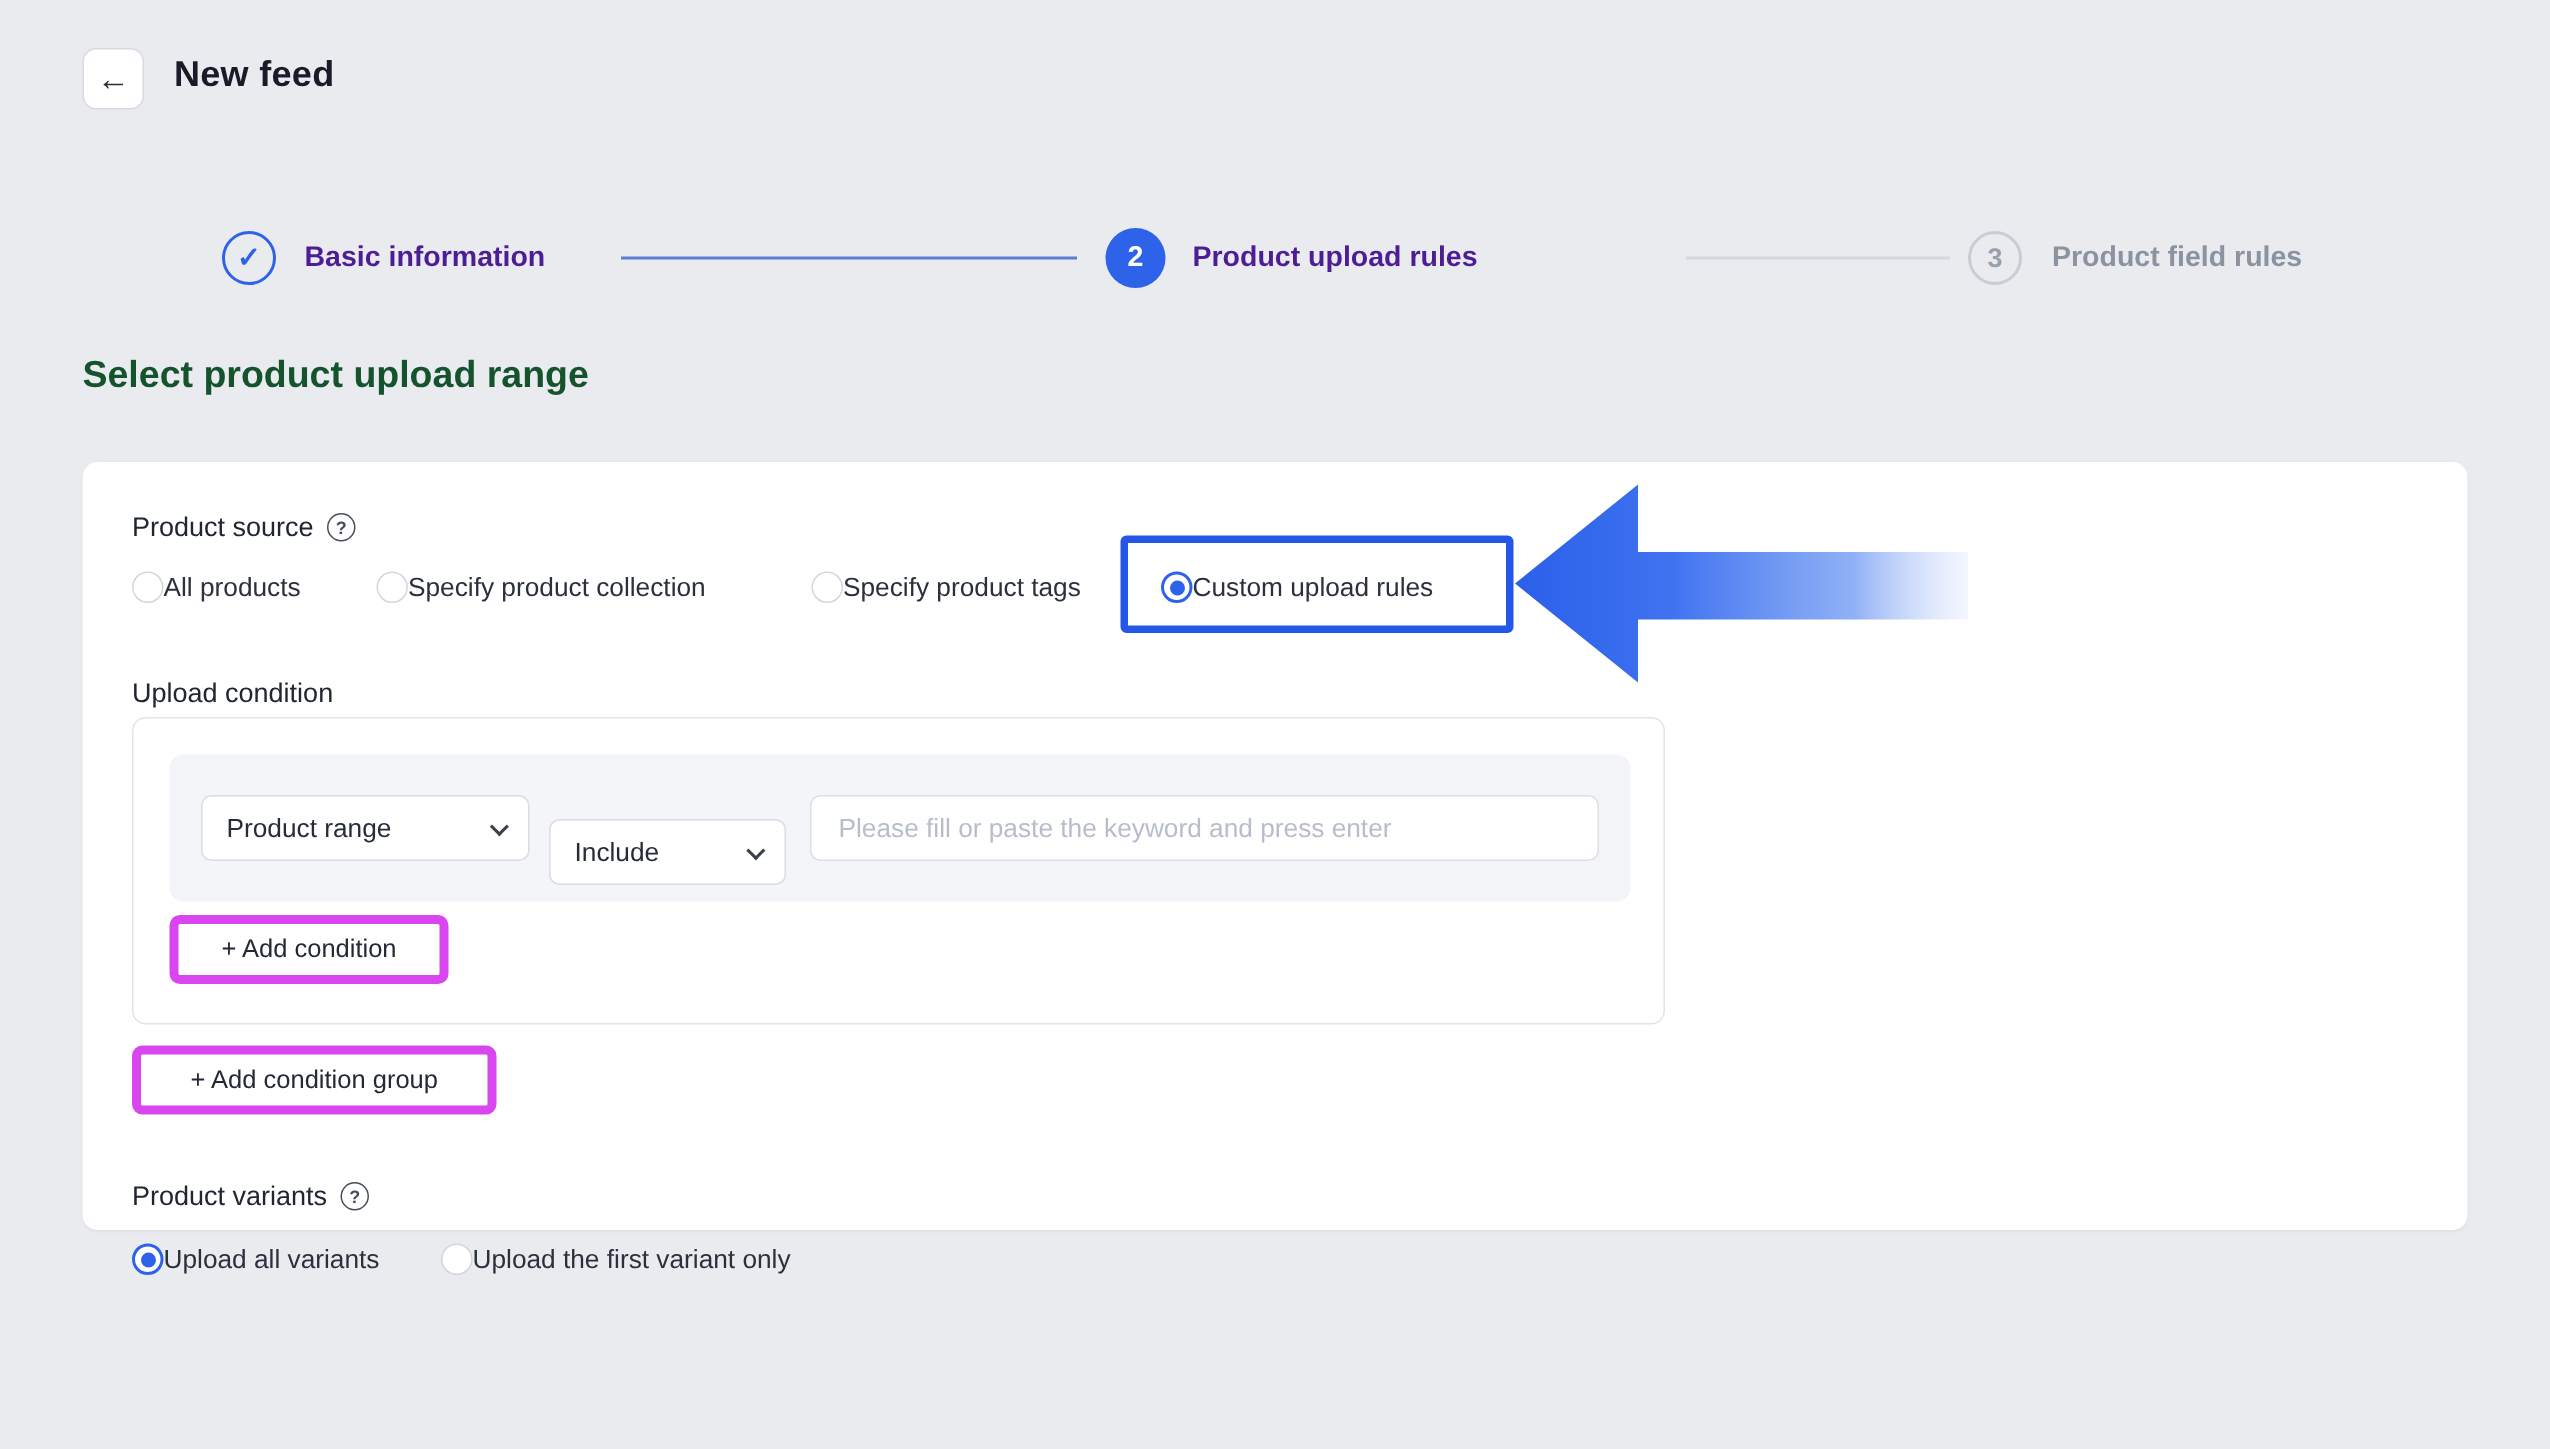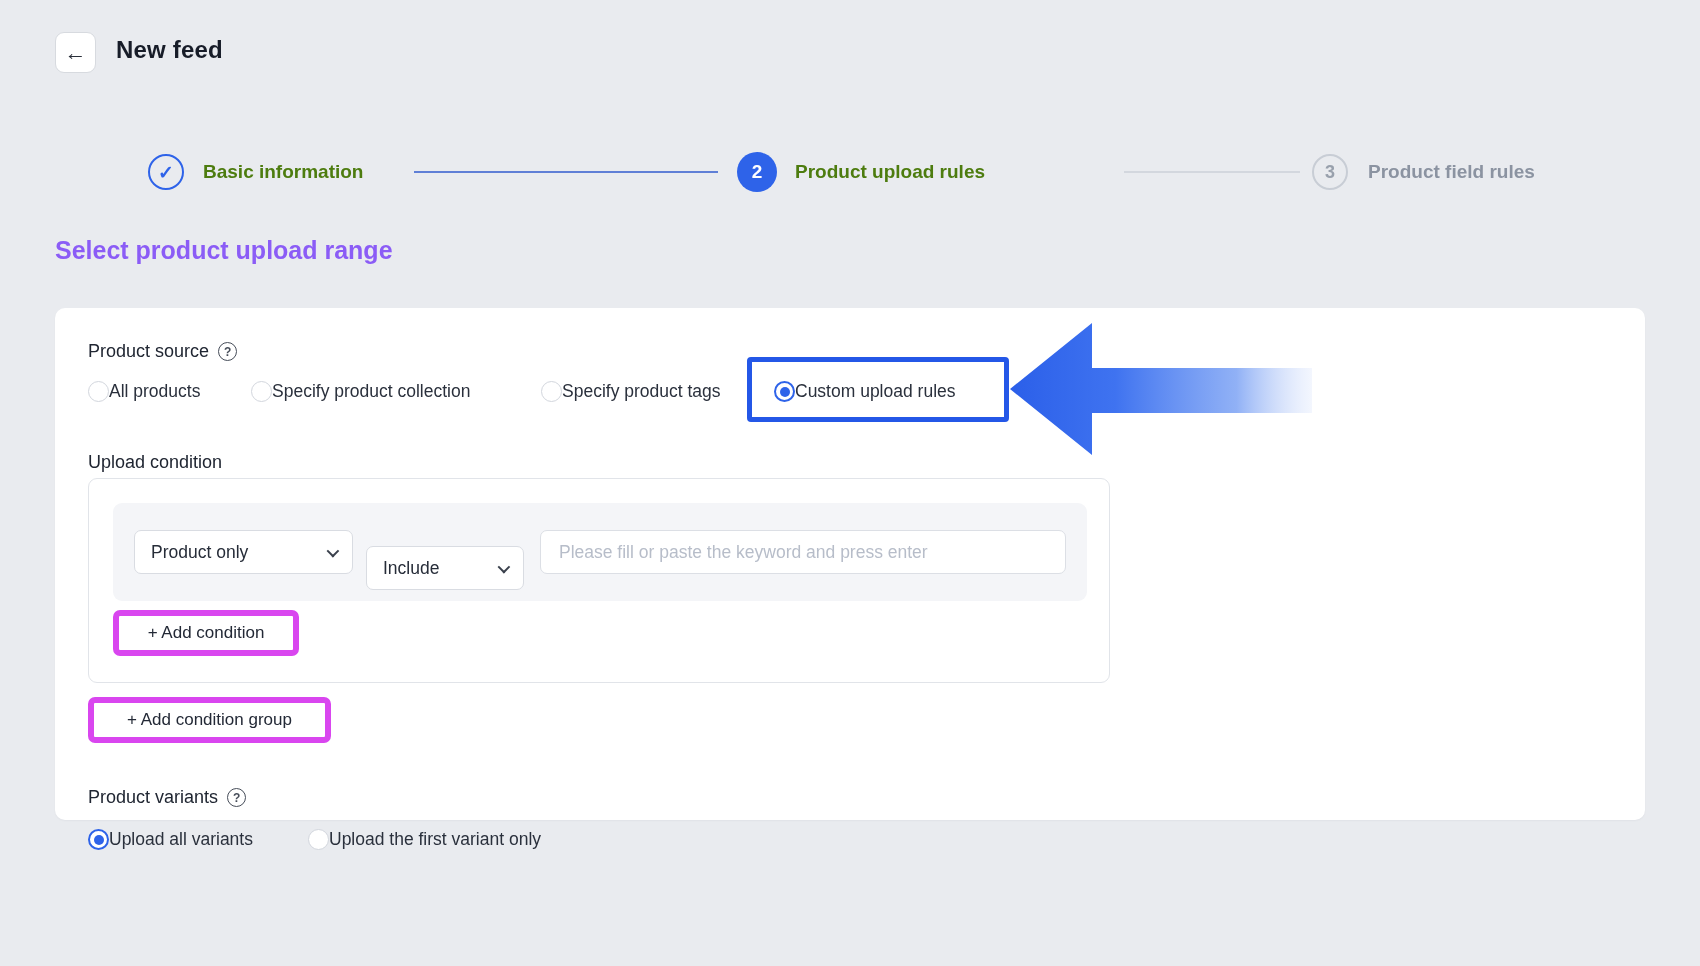--- a/index.html
+++ b/index.html
@@ -31,29 +31,29 @@
   .stepper { position:absolute; left:0; top:150px; width:100%; height:44px; }
   .step-circle {
     position:absolute; top:4px; width:36px; height:36px; border-radius:50%;
     display:flex; align-items:center; justify-content:center;
     font-weight:700; background:#fff0;
   }
   .step-circle.done { border:2px solid #2e63e9; color:#2e63e9; font-size:19px; background:transparent; }
   .step-circle.active { top:2px; width:40px; height:40px; background:#2e63e9; color:#fff; font-size:19px; }
   .step-circle.todo { border:2px solid #c8cdd5; color:#98a0ac; font-size:18px; background:transparent; }
   .step-label { position:absolute; top:0; height:44px; display:flex; align-items:center; font-size:19px; font-weight:700; }
-  .step-label.dark { color:#4d7c0f; }
+  .step-label.dark { color:#4c1d95; }
   .step-label.gray { color:#8b93a1; }
   .connector { position:absolute; top:21px; height:2px; }
   .connector.blue { background:#5f7fd6; }
   .connector.gray { background:#d3d7de; }
 
   .section-title {
     position:absolute; left:55px; top:236px;
-    font-size:25px; font-weight:700; color:#8b5cf6;
+    font-size:25px; font-weight:700; color:#14532d;
   }
 
   
   .card {
     position:absolute; left:55px; top:308px; width:1590px; height:512px;
     background:#fff; border-radius:10px;
     box-shadow:0 1px 2px rgba(20,30,60,.04);
   }
   .field-label {
     position:absolute; left:33px;
@@ -188,21 +188,21 @@
       <polygon points="5,71 87,5 87,50 307,50 307,95 87,95 87,137" fill="url(#arrowGrad)"></polygon>
     </svg>
 
     <div class="field-label" style="top:144px">
       <span>Upload condition</span>
     </div>
 
     <div class="group-box">
       <div class="cond-panel">
         <div class="select-box select-field">
-          <span>Product only</span>
+          <span>Product range</span>
           <span class="chevron"></span>
         </div>
         <div class="select-box select-operator">
           <span>Include</span>
           <span class="chevron"></span>
         </div>
         <input class="keyword-input" type="text" value="" placeholder="Please fill or paste the keyword and press enter" style="">
       </div>
       <button class="btn add-condition">+ Add condition</button>
     </div>
@@ -211,19 +211,19 @@
 
     <div class="field-label" style="top:479px">
       <span>Product variants</span>
       <span class="help-icon">?</span>
     </div>
 
     <div class="radio-option selected" style="left:33px; top:521px">
       <span class="radio-circle"></span>
       <span class="radio-label">Upload all variants</span>
     </div>
-    <div class="radio-option" style="left:253px; top:521px">
+    <div class="radio-option" style="left:239px; top:521px">
       <span class="radio-circle"></span>
       <span class="radio-label">Upload the first variant only</span>
     </div>
 
   </div>
 </div>
 
 </body></html>

